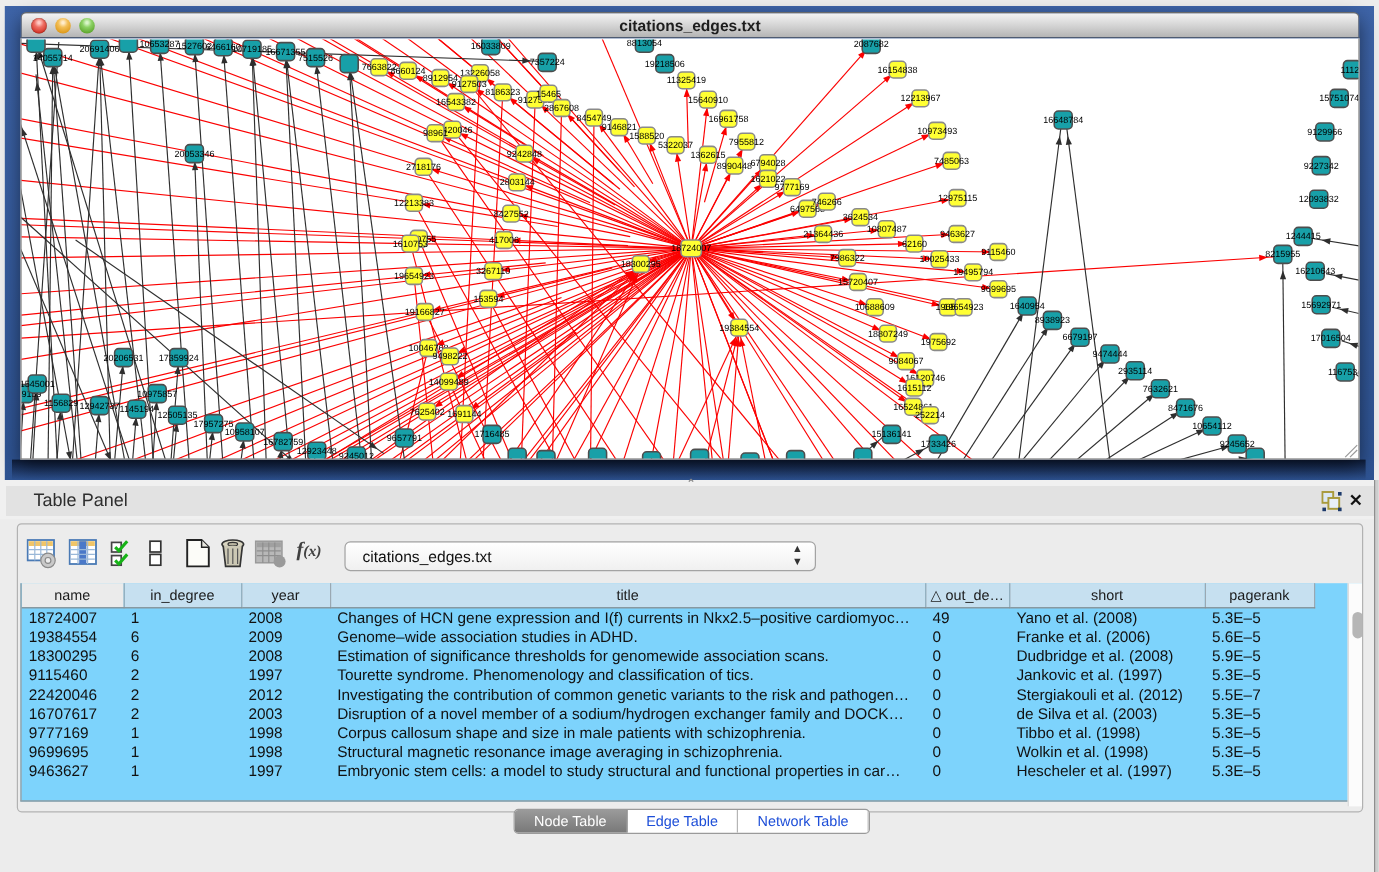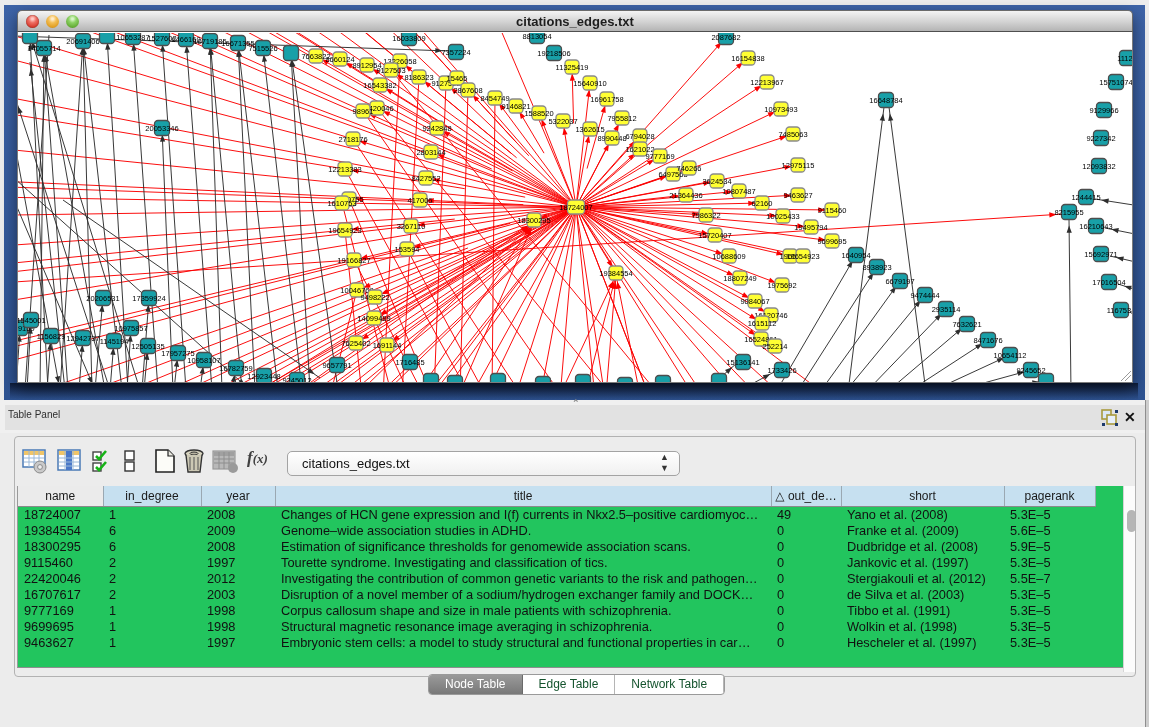--- a/index.html
+++ b/index.html
@@ -14,41 +14,41 @@
   background:linear-gradient(#f4f4f4,#d2d2d2 55%,#b4b4b4);
   text-align:center; font-size:13px; font-weight:bold; color:#1d1d1d; line-height:21px; }
 .tl { position:absolute; top:4.5px; width:13px; height:13px; border-radius:50%; }
 .tl.r { left:8.5px; background:radial-gradient(circle at 50% 30%, #ffc9c4 8%, #ee6e63 35%, #d5372a 75%, #8c1c10); box-shadow:inset 0 0 1px #5d150c;}
 .tl.y { left:28.5px; background:radial-gradient(circle at 50% 30%, #ffeccb 8%, #f3bf57 35%, #df9c1f 75%, #93650e); }
 .tl.g { left:48.5px; background:radial-gradient(circle at 50% 30%, #d8f5c8 8%, #8cd164 35%, #62aa33 75%, #2f6e12); }
 .canvas { position:absolute; left:0; top:22px; width:1116px; height:351px;
   background:#fff; border:1px solid #7c7c7c; border-top:none; }
 .panelbar { position:absolute; left:0; top:400px; width:1149px; height:33px; background:#f0f0f0; }
 .panelbar .bar { position:absolute; left:5px; top:5px; width:1140px; height:25px; background:#e2e2e2; }
-.panelbar .t { position:absolute; left:8px; top:9px; font-size:10px; color:#2e2e2e; }
+.panelbar .t { position:absolute; left:28px; top:9px; font-size:15px; color:#2e2e2e; }
 .handle { position:absolute; left:572px; top:398px; font-size:9px; color:#8a8a8a; font-weight:bold; }
 .pclose { position:absolute; left:1124px; top:409px; font-size:14px; font-weight:bold; color:#111; }
 .lower { position:absolute; left:0; top:433px; width:1149px; height:294px; background:#ececec; }
 .box { position:absolute; left:14px; top:3px; width:1122px; height:241px;
   border:1px solid #b2b2b2; border-radius:4px; background:#ececec; overflow:hidden; }
 .dd { position:absolute; left:272px; top:14px; width:393px; height:25px; background:linear-gradient(#ffffff,#f0f0f0);
   border:1px solid #a3a3a3; border-radius:5px; font-size:13px; color:#111; line-height:23px; padding-left:14px; }
 .dd .ar { position:absolute; right:10px; top:0; font-size:9px; color:#333; line-height:11px; }
-.tblwrap { position:absolute; left:2px; top:49px; width:1118px; height:182px; background:#22c55e; border-left:1px solid #9a9a9a; border-bottom:1px solid #8e8e8e; }
+.tblwrap { position:absolute; left:2px; top:49px; width:1118px; height:182px; background:#7dd3fc; border-left:1px solid #9a9a9a; border-bottom:1px solid #8e8e8e; }
 table.t { border-collapse:collapse; table-layout:fixed; width:1077px; font-size:12.8px; }
 table.t th { height:20px; background:#c6e0f0; border-right:1px solid #9aa8b2; border-bottom:1px solid #8a8a8a;
   font-weight:normal; font-size:12px; color:#1a1a1a; overflow:hidden; white-space:nowrap; }
 table.t th.first { background:#ebebeb; }
 table.t td { height:16px; padding:0 0 0 6px; overflow:hidden; white-space:nowrap; color:#111; }
 td.c5 { padding-left:11px; }
 .sb { position:absolute; left:1105px; top:0; width:15px; height:186px; background:#fcfcfc; border-left:1px solid #d5d5d5; }
 .sb .th { position:absolute; left:2.5px; top:24px; width:9px; height:22px; border-radius:5px; background:#b6b6b6; }
 .tabs { position:absolute; left:428px; top:241px; height:21px; display:flex;
   border:1px solid #9a9a9a; border-radius:4px; overflow:hidden; background:#fff;justify-content:space-between; }
-.tabs div { padding:0 16px; line-height:19px; font-size:12px; color:#14532d; border-right:1px solid #b5b5b5; }
+.tabs div { padding:0 16px; line-height:19px; font-size:12px; color:#1d4ed8; border-right:1px solid #b5b5b5; }
 .tabs div.sel { background:linear-gradient(#9a9a9a,#787878); color:#fff; border-right:1px solid #6a6a6a; }
 .status { position:absolute; left:0; top:270px; width:1149px; height:24px; }
 .mem { position:absolute; right:36px; top:8px; font-size:10px; color:#111; }
 .dot { position:absolute; right:15px; top:6px; width:12px; height:12px; border-radius:50%;
   background:#35c42e; border:1.5px solid #1f4d1f; }
 .redge { position:absolute; left:1145px; top:400px; width:4px; height:327px; background:#cdcdcd; border-left:1px solid #8e8e8e; }
 .icon { position:absolute; top:12px; }
 </style></head><body>
 <div class="desk"></div>
 <div class="shadow"></div>
@@ -793,37 +793,37 @@
               <td class="c4">49</td>
               <td class="c5">Yano et al. (2008)</td>
               <td class="c6">5.3E–5</td>
             </tr>
             <tr>
               <td class="c0">19384554</td>
               <td class="c1">6</td>
               <td class="c2">2009</td>
               <td class="c3">Genome–wide association studies in ADHD.</td>
               <td class="c4">0</td>
-              <td class="c5">Franke et al. (2009)</td>
+              <td class="c5">Franke et al. (2006)</td>
               <td class="c6">5.6E–5</td>
             </tr>
             <tr>
               <td class="c0">18300295</td>
               <td class="c1">6</td>
               <td class="c2">2008</td>
               <td class="c3">Estimation of significance thresholds for genomewide association scans.</td>
               <td class="c4">0</td>
               <td class="c5">Dudbridge et al. (2008)</td>
               <td class="c6">5.9E–5</td>
             </tr>
             <tr>
               <td class="c0">9115460</td>
               <td class="c1">2</td>
               <td class="c2">1997</td>
-              <td class="c3">Tourette syndrome. Investigating and classification of tics.</td>
+              <td class="c3">Tourette syndrome. Phenomenology and classification of tics.</td>
               <td class="c4">0</td>
               <td class="c5">Jankovic et al. (1997)</td>
               <td class="c6">5.3E–5</td>
             </tr>
             <tr>
               <td class="c0">22420046</td>
               <td class="c1">2</td>
               <td class="c2">2012</td>
               <td class="c3">Investigating the contribution of common genetic variants to the risk and pathogen…</td>
               <td class="c4">0</td>
@@ -838,21 +838,21 @@
               <td class="c4">0</td>
               <td class="c5">de Silva et al. (2003)</td>
               <td class="c6">5.3E–5</td>
             </tr>
             <tr>
               <td class="c0">9777169</td>
               <td class="c1">1</td>
               <td class="c2">1998</td>
               <td class="c3">Corpus callosum shape and size in male patients with schizophrenia.</td>
               <td class="c4">0</td>
-              <td class="c5">Tibbo et al. (1991)</td>
+              <td class="c5">Tibbo et al. (1998)</td>
               <td class="c6">5.3E–5</td>
             </tr>
             <tr>
               <td class="c0">9699695</td>
               <td class="c1">1</td>
               <td class="c2">1998</td>
               <td class="c3">Structural magnetic resonance image averaging in schizophrenia.</td>
               <td class="c4">0</td>
               <td class="c5">Wolkin et al. (1998)</td>
               <td class="c6">5.3E–5</td>

